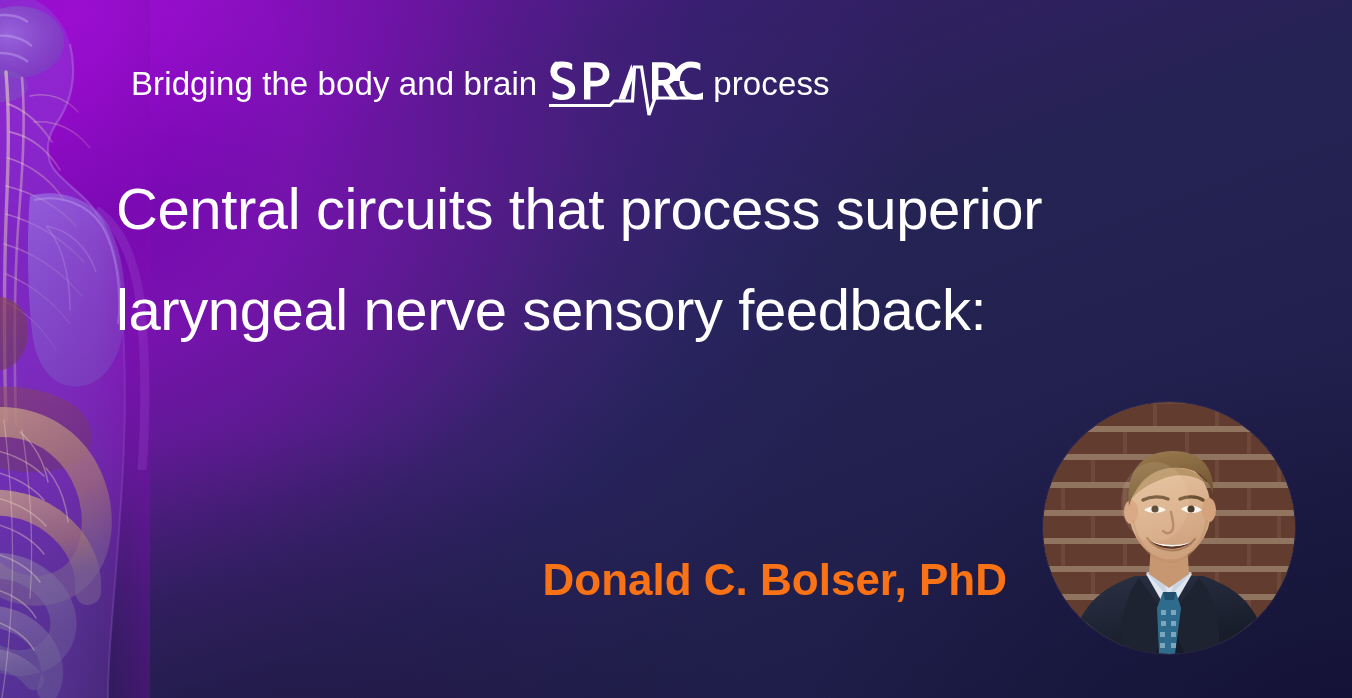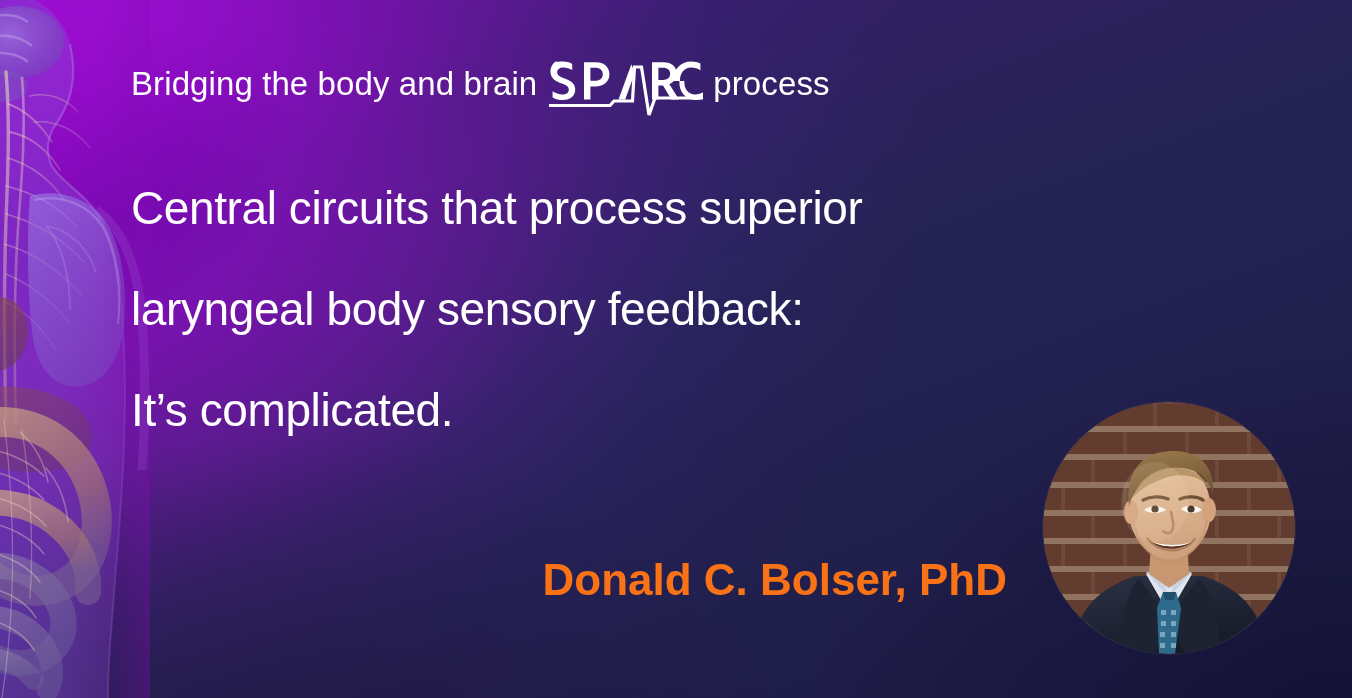--- a/index.html
+++ b/index.html
@@ -85,25 +85,25 @@
     display: inline-block;
     margin: 0 9px 0 11px;
     position: relative;
     top: 2px;
   }
   .sparc-logo svg { display: block; }
 
   
   .title {
     position: absolute;
-    left: 131px;
+    left: 116px;
     top: 158px;
     width: 1215px;
     color: #ffffff;
-    font-size: 46px;
+    font-size: 58px;
     font-weight: 300;
     line-height: 101px;
     letter-spacing: -0.4px;
   }
   .title .tline { display: block; white-space: nowrap; }
 
   
   .speaker {
     position: absolute;
     right: 345px;
@@ -289,22 +289,21 @@
 
         <path d="M1 51.5 L62 51.5 L66 47 L74 47 L84.5 47 L86.5 13 L93.5 13
                  L101 61 L107 44 L116 44 L155 44" fill="none" stroke="#ffffff" stroke-width="3.2" stroke-linejoin="miter" stroke-linecap="butt"></path>
       </svg>
     </span>
     <span class="header-text">process</span>
   </div>
 
   <div class="title">
     <span class="tline">Central circuits that process superior</span>
-    <span class="tline">laryngeal body sensory feedback:</span>
-    <span class="tline">It’s complicated.</span>
+    <span class="tline">laryngeal nerve sensory feedback:</span>
   </div>
 
   <div class="speaker">
     <span>Donald C. Bolser, PhD</span>
   </div>
 
   <div class="portrait">
     <svg width="252" height="252" viewBox="0 0 252 252" xmlns="http://www.w3.org/2000/svg">
       <defs>
         <clipPath id="circClip">

